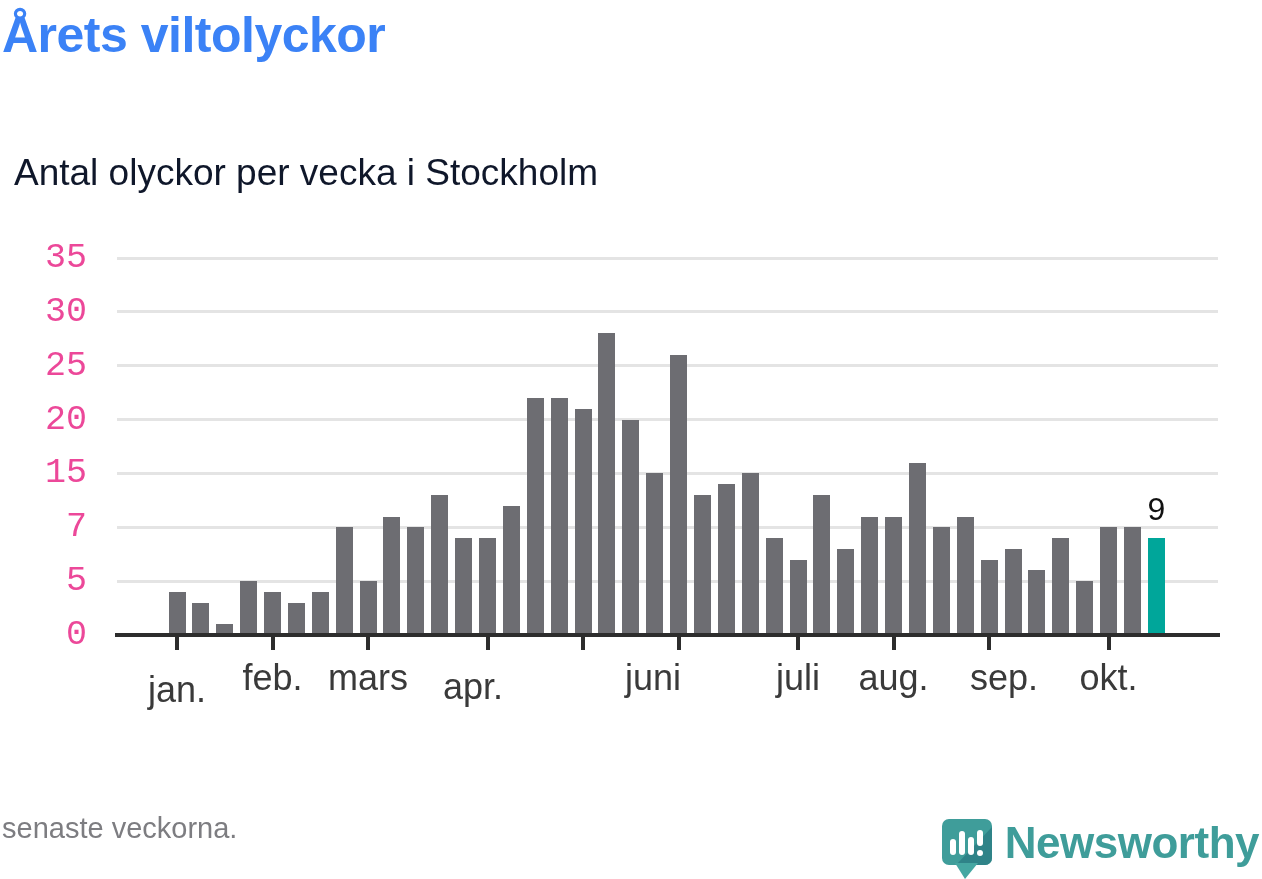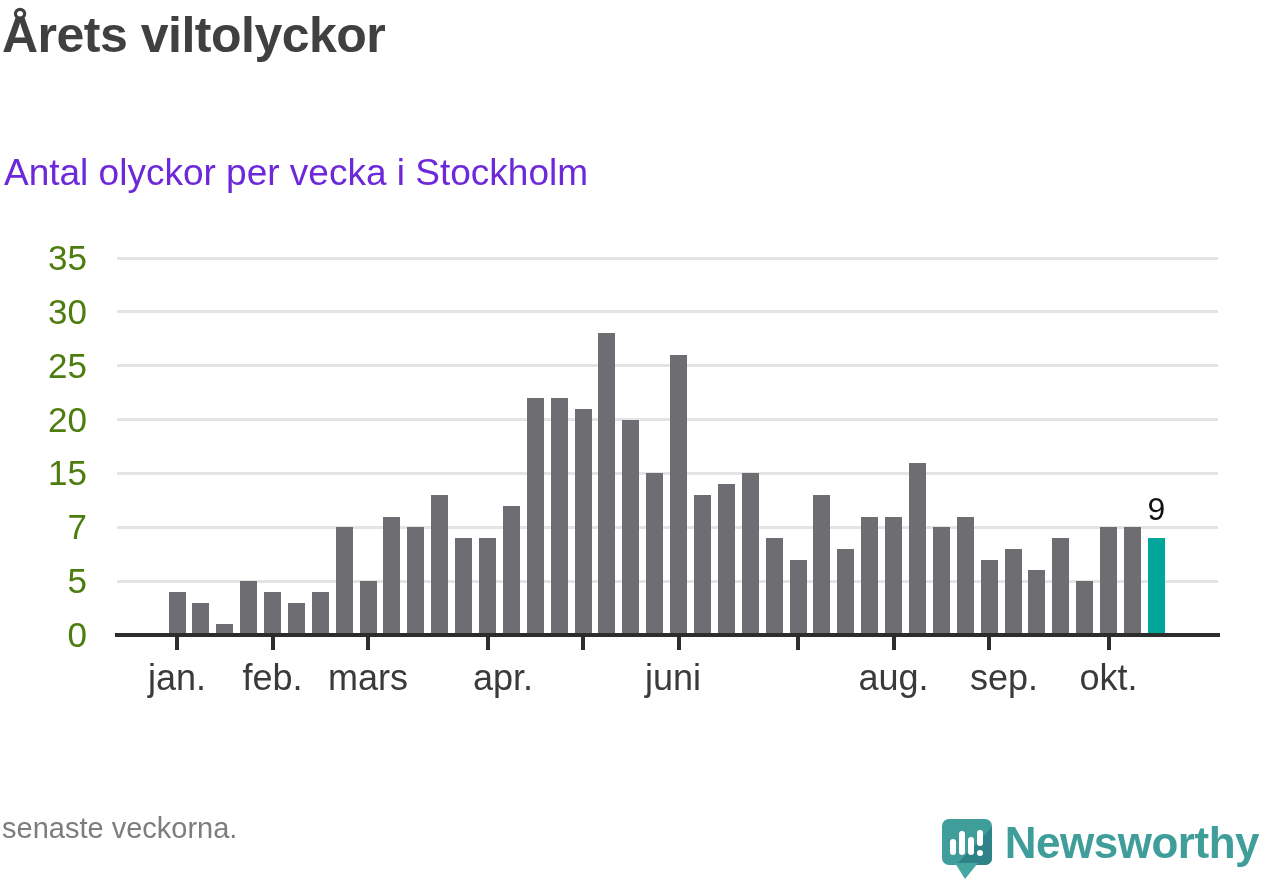--- a/index.html
+++ b/index.html
@@ -2,33 +2,33 @@
 <html><head>
 <meta charset="utf-8">
 <style>
   html,body{margin:0;padding:0;background:#fff;}
   .page{
     position:relative;width:1262px;height:879px;background:#ffffff;
     font-family:"Liberation Sans",sans-serif;overflow:hidden;
   }
   .title{
     position:absolute;left:2px;top:6px;margin:0;
-    font-size:50px;font-weight:700;color:#404040;letter-spacing:-.5px;
+    font-size:50px;font-weight:700;color:#3b82f6;letter-spacing:-.5px;
   }
   .subtitle{
-    position:absolute;left:4px;top:152px;margin:0;
-    font-size:37px;font-weight:400;color:#6d28d9;
+    position:absolute;left:14px;top:152px;margin:0;
+    font-size:37px;font-weight:400;color:#0f172a;
   }
   .plot{
     position:absolute;left:117px;top:254px;width:1101px;height:381px;
   }
   .gridline{position:absolute;left:0;width:100%;height:3px;}
   .ylabel{
     position:absolute;width:80px;height:36px;line-height:36px;
-    text-align:right;font-size:35px;color:#4d7c0f;
+    text-align:right;font-size:35px;color:#ec4899;font-family:Liberation Mono, monospace;
   }
   .bar{position:absolute;bottom:0;}
   .axisline{position:absolute;height:4px;bottom:-2px;z-index:5;}
   .tick{position:absolute;width:4px;height:13px;top:calc(100% + 2px);z-index:5;}
   .mlabel{
     position:absolute;top:calc(100% + 22px);width:130px;
     text-align:center;font-size:36px;color:#3a3a3a;
   }
   .vlabel{
     position:absolute;width:60px;text-align:center;
@@ -107,31 +107,32 @@
       <div class="bar" style="left: 863.624px; width: 17px; height: 75.397px; background: rgb(109, 109, 114);"></div>
       <div class="bar" style="left: 887.51px; width: 17px; height: 86.168px; background: rgb(109, 109, 114);"></div>
       <div class="bar" style="left: 911.396px; width: 17px; height: 64.626px; background: rgb(109, 109, 114);"></div>
       <div class="bar" style="left: 935.282px; width: 17px; height: 96.939px; background: rgb(109, 109, 114);"></div>
       <div class="bar" style="left: 959.168px; width: 17px; height: 53.855px; background: rgb(109, 109, 114);"></div>
       <div class="bar" style="left: 983.054px; width: 17px; height: 107.71px; background: rgb(109, 109, 114);"></div>
       <div class="bar" style="left: 1006.94px; width: 17px; height: 107.71px; background: rgb(109, 109, 114);"></div>
       <div class="bar" style="left: 1030.83px; width: 17px; height: 96.939px; background: rgb(0, 166, 154);"></div>
       <div class="axisline" style="left: -2px; width: 1105px; background: rgb(45, 45, 45);"></div>
       <div class="tick" style="left: 58px; background: rgb(45, 45, 45);"></div>
-      <div class="mlabel" style="left: -5px;">jan.</div>
+      <div class="mlabel" style="left: -5px; margin-top: 12px;">jan.</div>
       <div class="tick" style="left: 153.544px; background: rgb(45, 45, 45);"></div>
       <div class="mlabel" style="left: 90.544px;">feb.</div>
       <div class="tick" style="left: 249.088px; background: rgb(45, 45, 45);"></div>
       <div class="mlabel" style="left: 186.088px;">mars</div>
       <div class="tick" style="left: 368.518px; background: rgb(45, 45, 45);"></div>
-      <div class="mlabel" style="left: 321px;">apr.</div>
+      <div class="mlabel" style="left: 291px; margin-top: 9px;">apr.</div>
       <div class="tick" style="left: 464.062px; background: rgb(45, 45, 45);"></div>
       <div class="tick" style="left: 559.606px; background: rgb(45, 45, 45);"></div>
-      <div class="mlabel" style="left: 491px;">juni</div>
+      <div class="mlabel" style="left: 471px;">juni</div>
       <div class="tick" style="left: 679.036px; background: rgb(45, 45, 45);"></div>
+      <div class="mlabel" style="left: 616.036px;">juli</div>
       <div class="tick" style="left: 774.58px; background: rgb(45, 45, 45);"></div>
       <div class="mlabel" style="left: 711.58px;">aug.</div>
       <div class="tick" style="left: 870.124px; background: rgb(45, 45, 45);"></div>
       <div class="mlabel" style="left: 822px;">sep.</div>
       <div class="tick" style="left: 989.554px; background: rgb(45, 45, 45);"></div>
       <div class="mlabel" style="left: 926.554px;">okt.</div>
       <div class="vlabel" style="left: 1009.33px; bottom: 106.939px;">9</div>
     </div>
 
   <div class="footnote">

